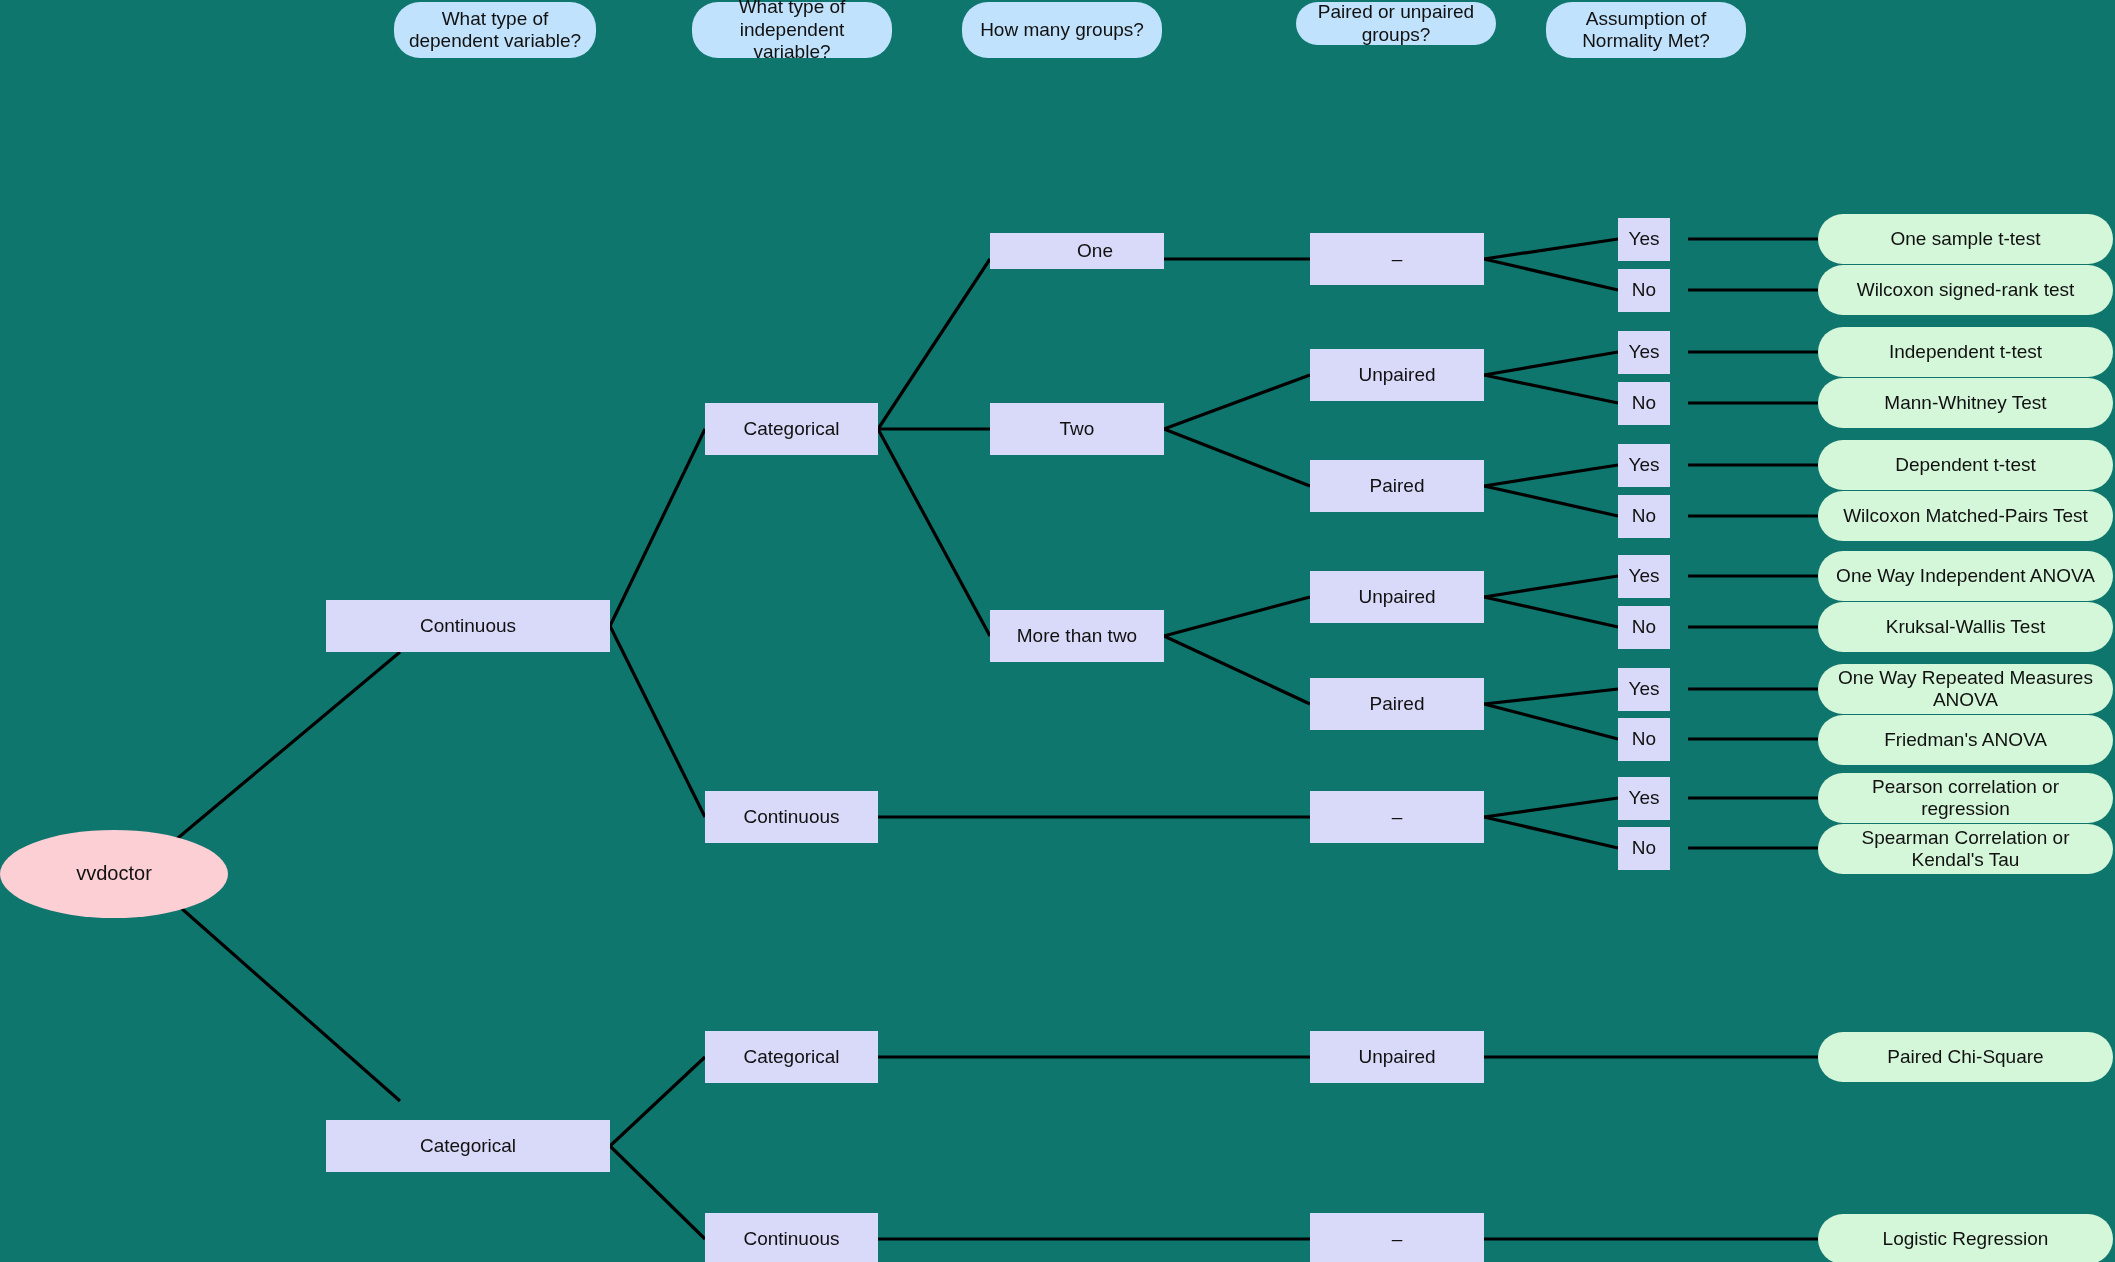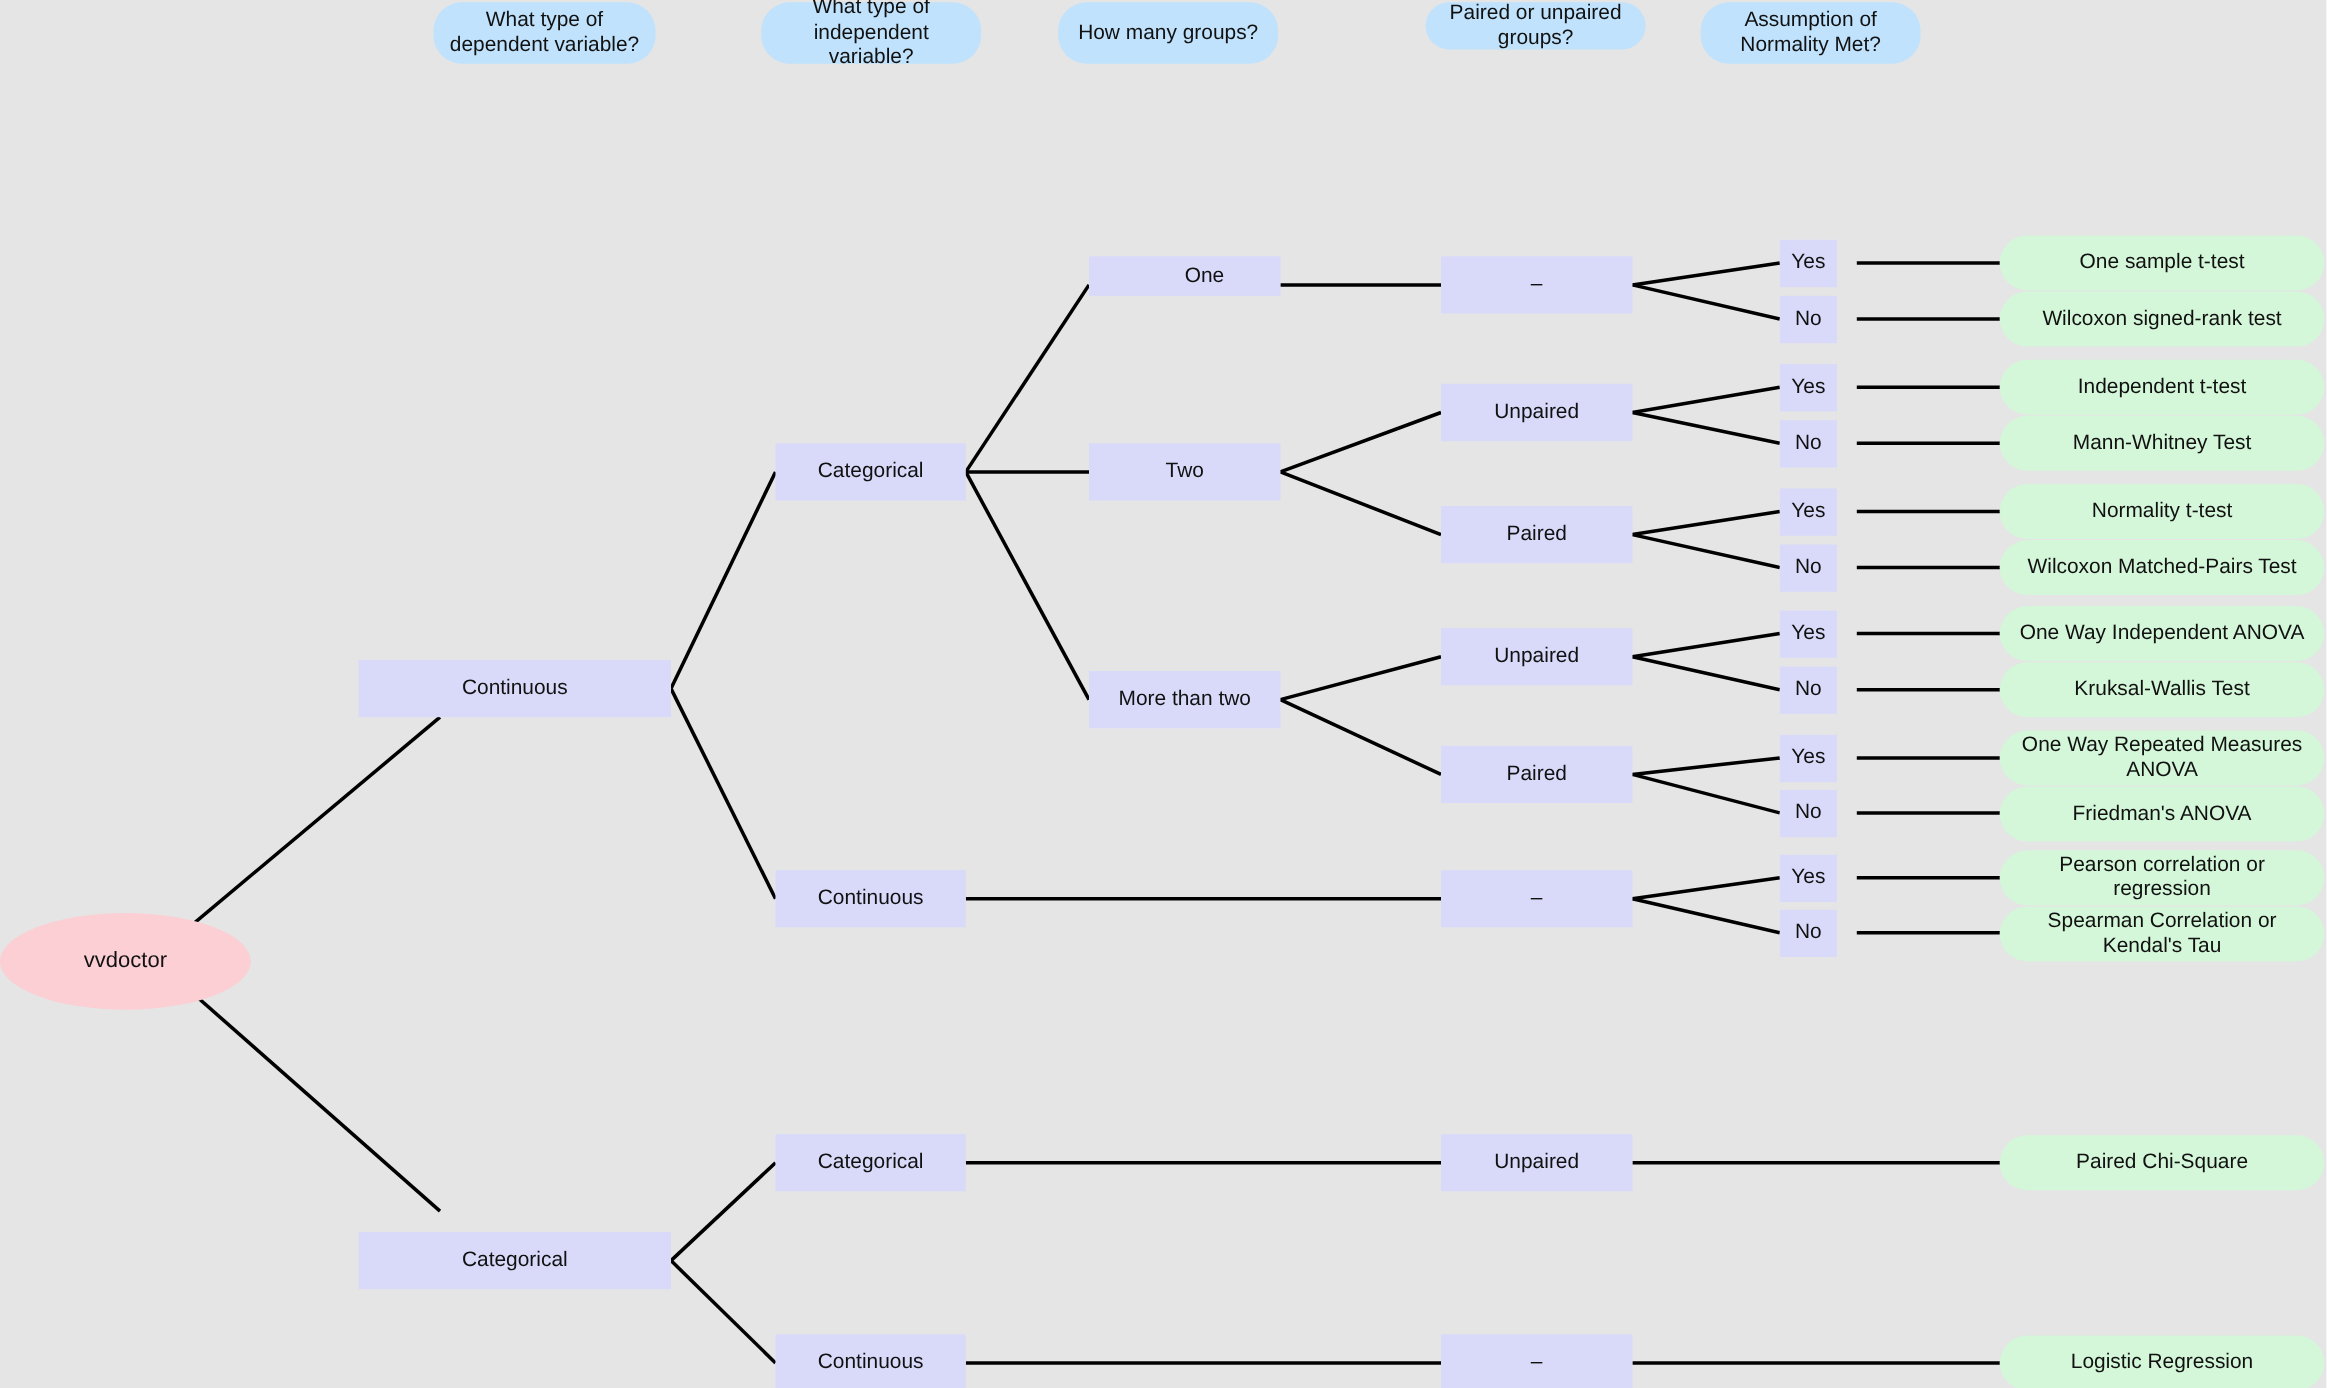--- a/index.html
+++ b/index.html
@@ -8,21 +8,21 @@
     padding: 0;
     background: #ffffff;
   }
   body {
     font-family: "Liberation Sans", sans-serif;
   }
   #canvas {
     position: relative;
     width: 2115px;
     height: 1262px;
-    background: #e5e5e5;
+    background: #0f766e;
     overflow: hidden;
   }
   #edges {
     position: absolute;
     left: 0;
     top: 0;
     width: 2115px;
     height: 1262px;
     pointer-events: none;
   }
@@ -169,21 +169,21 @@
   <div class="node rect small" style="left:1618px; top:606px; width:52px; height:43px;">No</div>
   <div class="node rect small" style="left:1618px; top:668px; width:52px; height:43px;">Yes</div>
   <div class="node rect small" style="left:1618px; top:718px; width:52px; height:43px;">No</div>
   <div class="node rect small" style="left:1618px; top:777px; width:52px; height:43px;">Yes</div>
   <div class="node rect small" style="left:1618px; top:827px; width:52px; height:43px;">No</div>
 
   <div class="node result" style="left:1818px; top:214px; width:295px; height:50px;">One sample t-test</div>
   <div class="node result" style="left:1818px; top:265px; width:295px; height:50px;">Wilcoxon signed-rank test</div>
   <div class="node result" style="left:1818px; top:327px; width:295px; height:50px;">Independent t-test</div>
   <div class="node result" style="left:1818px; top:378px; width:295px; height:50px;">Mann-Whitney Test</div>
-  <div class="node result" style="left:1818px; top:440px; width:295px; height:50px;">Normality t-test</div>
+  <div class="node result" style="left:1818px; top:440px; width:295px; height:50px;">Dependent t-test</div>
   <div class="node result" style="left:1818px; top:491px; width:295px; height:50px;">Wilcoxon Matched-Pairs Test</div>
   <div class="node result" style="left:1818px; top:551px; width:295px; height:50px;">One Way Independent ANOVA</div>
   <div class="node result" style="left:1818px; top:602px; width:295px; height:50px;">Kruksal-Wallis Test</div>
   <div class="node result" style="left:1818px; top:664px; width:295px; height:50px;">One Way Repeated Measures ANOVA</div>
   <div class="node result" style="left:1818px; top:715px; width:295px; height:50px;">Friedman's ANOVA</div>
   <div class="node result" style="left:1818px; top:773px; width:295px; height:50px;">Pearson correlation or regression</div>
   <div class="node result" style="left:1818px; top:824px; width:295px; height:50px;">Spearman Correlation or Kendal's Tau</div>
   <div class="node result" style="left:1818px; top:1032px; width:295px; height:50px;">Paired Chi-Square</div>
   <div class="node result" style="left:1818px; top:1214px; width:295px; height:50px;">Logistic Regression</div>
 

